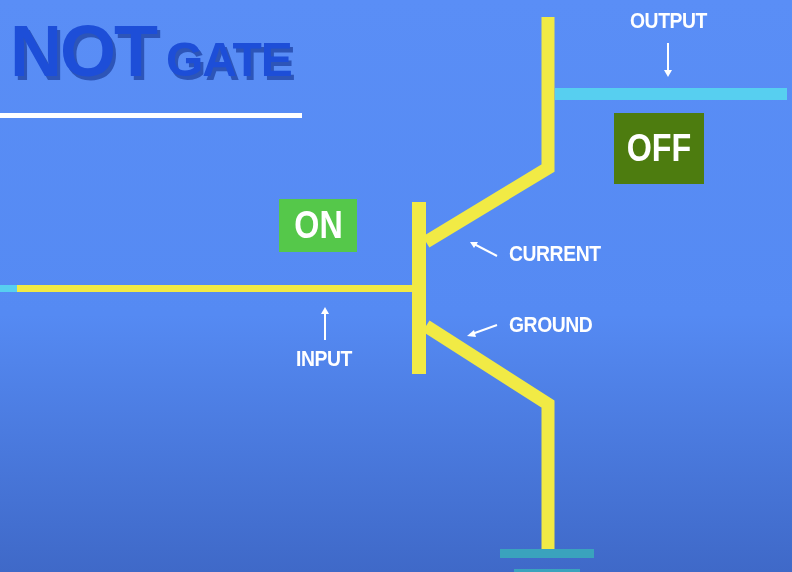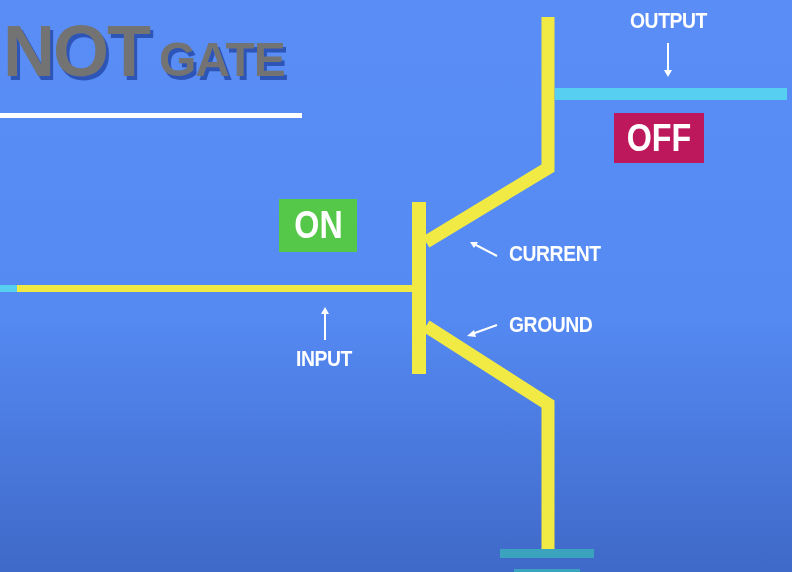--- a/index.html
+++ b/index.html
@@ -1,20 +1,20 @@
 <!DOCTYPE html>
 <html><head>
 <meta charset="utf-8">
 <style>
   html,body{margin:0;padding:0;}
   body{width:792px;height:572px;overflow:hidden;position:relative;
     background:linear-gradient(180deg,#5a8ef6 0%,#558af3 55%,#3f69c8 100%);
     font-family:"Liberation Sans",sans-serif;}
   .abs{position:absolute;}
-  .title{left:3px;top:10px;color:#737373;font-weight:bold;white-space:nowrap;
+  .title{left:10px;top:10px;color:#1d4ed8;font-weight:bold;white-space:nowrap;
     text-shadow:3px 4px 0 #2d55b8;letter-spacing:-2px;}
   .title .big{font-size:72px;}
   .title .small{font-size:48px;margin-left:10px;letter-spacing:-1px;}
   .underline{left:0;top:113px;width:302px;height:5px;background:#fff;}
   .label{color:#fff;font-weight:bold;font-size:22px;letter-spacing:-0.5px;transform:scaleX(0.88);transform-origin:left;}
   .badge{color:#fff;font-weight:bold;font-size:38px;display:flex;align-items:center;justify-content:center;}
   .badge span{transform:scaleX(0.85);}
   svg{position:absolute;left:0;top:0;}
 </style>
 </head>
@@ -54,15 +54,15 @@
 </svg>
 
 <div class="abs label" style="left:630px;top:8px;">OUTPUT</div>
 <div class="abs label" style="left:296px;top:346px;">INPUT</div>
 <div class="abs label" style="left:509px;top:241px;">CURRENT</div>
 <div class="abs label" style="left:509px;top:312px;">GROUND</div>
 
 <div class="abs badge" style="left:279px;top:199px;width:78px;height:53px;background:#55c84a;">
   <span>ON</span>
 </div>
-<div class="abs badge" style="left:614px;top:113px;width:90px;height:50px;background:#be185d;">
+<div class="abs badge" style="left:614px;top:113px;width:90px;height:71px;background:#4d7c0f;">
   <span>OFF</span>
 </div>
 
 </body></html>

